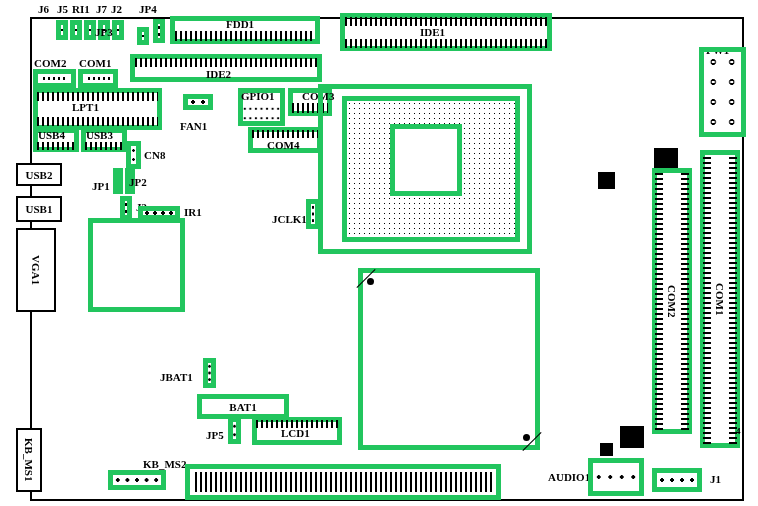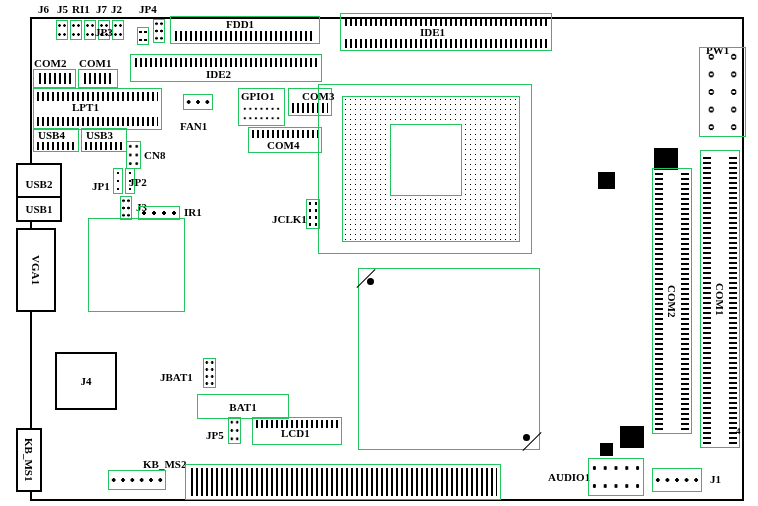--- a/index.html
+++ b/index.html
@@ -1,19 +1,19 @@
 <!DOCTYPE html>
 <html><head>
 <meta charset="utf-8">
 <style>
   html,body { margin:0; padding:0; background:#fff; }
   .diagram { position:relative; width:758px; height:506px; background:#fff;
              font-family:"Liberation Serif", serif; color:#000; overflow:hidden; }
   .c   { position:absolute; box-sizing:border-box; }
-  .b   { border:1px solid #22c55e; }
+  .b   { border:5px solid #22c55e; }
   .b2  { border:2px solid #000; }
   .lbl { position:absolute; font-weight:bold; font-size:11px; line-height:12px; white-space:nowrap; }
   .sm  { font-size:9px; line-height:10px; }
   .comb  { background-image:repeating-linear-gradient(90deg,#000 0 2px,transparent 2px 5px); }
   .combp { background-image:repeating-linear-gradient(90deg,#000 0 2px,transparent 2px 5px);
            background-clip:content-box; padding:3px; }
   .combv { background-image:repeating-linear-gradient(0deg,#000 0 2px,transparent 2px 5px); }
   .dots  { background-image:radial-gradient(circle,#000 1.2px,transparent 1.5px);
            background-size:6px 8px; background-repeat:round; }
   .dotrow{ background-image:radial-gradient(circle,#000 1.7px,transparent 2px);
@@ -98,21 +98,21 @@
   <div class="c b" style="left:33px;top:128px;width:46px;height:24px"></div>
   <span class="lbl" style="left:38px;top:129px">USB4</span>
   <div class="c comb" style="left:37px;top:142px;width:38px;height:8px"></div>
   <div class="c b" style="left:81px;top:128px;width:46px;height:24px"></div>
   <span class="lbl" style="left:86px;top:129px">USB3</span>
   <div class="c comb" style="left:85px;top:142px;width:38px;height:8px"></div>
 
   <div class="c b dots" style="left:126px;top:141px;width:15px;height:28px"></div>
   <span class="lbl" style="left:144px;top:149px">CN8</span>
 
-  <div class="c b2 whitebg flexc" style="left:16px;top:163px;width:46px;height:42px">
+  <div class="c b2 whitebg flexc" style="left:16px;top:163px;width:46px;height:23px">
     <span class="boldtxt">USB2</span>
   </div>
   <span class="lbl" style="left:92px;top:180px">JP1</span>
   <div class="c b dots" style="left:113px;top:168px;width:10px;height:26px"></div>
   <div class="c b dots" style="left:125px;top:168px;width:10px;height:26px"></div>
   <span class="lbl" style="left:129px;top:176px">JP2</span>
   <div class="c b2 whitebg flexc" style="left:16px;top:196px;width:46px;height:26px">
     <span class="boldtxt">USB1</span>
   </div>
 
@@ -153,23 +153,20 @@
   </div>
 
   <div class="c b" style="left:700px;top:150px;width:40px;height:298px"></div>
   <div class="c combv" style="left:703px;top:154px;width:8px;height:290px"></div>
   <div class="c combv" style="left:729px;top:154px;width:8px;height:290px"></div>
   <div class="c flexc" style="left:712px;top:150px;width:16px;height:298px">
     <span class="boldtxt vtext">COM1</span>
   </div>
   <span class="lbl sm" style="left:736px;top:426px">4</span>
 
-  <div class="c b2 flexc" style="left:55px;top:352px;width:62px;height:58px">
-    <span class="boldtxt">J4</span>
-  </div>
 
   <span class="lbl" style="left:160px;top:371px">JBAT1</span>
   <div class="c b dots" style="left:203px;top:358px;width:13px;height:30px"></div>
 
   <div class="c b flexc" style="left:197px;top:394px;width:92px;height:25px">
     <span class="boldtxt">BAT1</span>
   </div>
 
   <span class="lbl" style="left:206px;top:429px">JP5</span>
   <div class="c b dots" style="left:228px;top:417px;width:13px;height:27px"></div>

